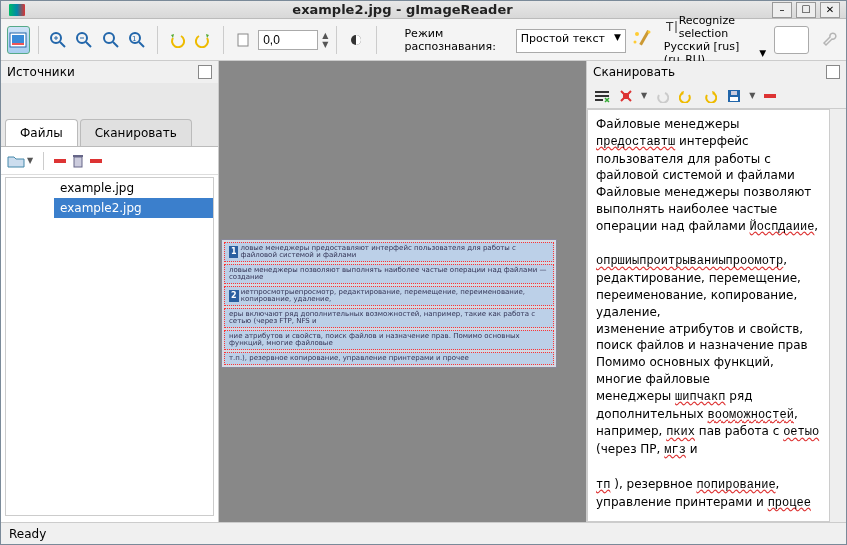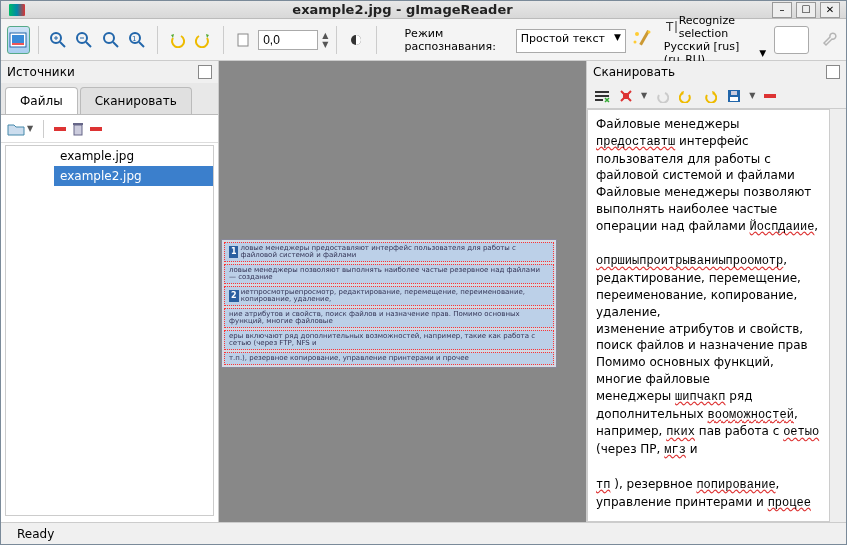--- a/index.html
+++ b/index.html
@@ -18,40 +18,40 @@
 .recog-block { display:flex; font-size:11px; margin-left:20px; }
 .recog-select { border:1px solid #aaa; background:#fff; padding:2px 4px; width:130px; display:flex; justify-content:space-between; margin-top:2px; }
 .recog-lang { display:flex; flex-direction:column; font-size:11px; margin-left:4px; }
 .recog-lang .row { display:flex; align-items:center; gap:2px; }
 .big-blank { width:44px; height:28px; border:1px solid #aaa; background:#fff; border-radius:3px; margin-left:4px; }
 .body { flex:1; display:flex; overflow:hidden; }
 .panel-l { width:218px; border-right:1px solid #ccc; display:flex; flex-direction:column; background:#f0f0f0;justify-content:flex-end; }
 .panel-header { height:22px; display:flex; align-items:center; justify-content:space-between; padding:0 6px; font-size:12px; }
 .pin { width:14px; height:14px; border:1px solid #888; background:#fff; cursor:pointer; }
 .tabs { display:flex; border-bottom:1px solid #bbb; background:#e8e8e8; padding-top:4px; padding-left:4px; gap:2px; }
-.tab { padding:6px 14px; border:1px solid #bbb; border-bottom:none; background:#e0e0e0; border-radius:4px 4px 0 0; cursor:pointer; font-size:12px; }
+.tab { padding:6px 14px; border:1px solid #bbb; border-bottom:none; background:#e0e0e0; border-radius:4px 4px 0 0; cursor:pointer; font-size:12px;margin-top:32px; }
 .tab.active { background:#fff; }
 .filebar { height:28px; display:flex; align-items:center; gap:6px; padding:0 6px; background:#fff; border-bottom:1px solid #ddd; }
 .filebar .combo { display:flex; align-items:center; gap:2px; }
 .filebar svg { display:block; }
 .filelist { flex:1; background:#fff; border:1px solid #ccc; margin:2px 4px 6px 4px; overflow:auto;padding-left:48px; }
 .fileitem { padding:3px 6px; font-size:12px; cursor:pointer; }
 .fileitem.selected { background:#3b7fcc; color:#fff; }
 .center { flex:1; background:#888; position:relative; overflow:hidden; }
 .docimg { position:absolute; left:2px; top:178px; width:336px; background:#d5dae4; border:1px solid #889; }
 .docline { padding:2px 4px; font-size:7px; color:#335; background:#bcd0e8; border:1px dotted #f33; margin:2px; display:flex; align-items:center; gap:2px; line-height:1; }
 .docline .num { background:#2a5fa0; color:#fff; width:12px; height:12px; display:inline-flex; align-items:center; justify-content:center; font-size:8px; font-weight:bold; }
 .panel-r { width:260px; border-left:1px solid #ccc; display:flex; flex-direction:column; background:#f0f0f0; }
 .resbar { height:26px; display:flex; align-items:center; gap:6px; padding:0 6px; background:#f0f0f0; border-bottom:1px solid #ccc; }
 .resbar .ibtn { width:18px; height:18px; display:flex; align-items:center; justify-content:center; cursor:pointer; }
 .resbar .ibtn.dis { opacity:0.35; cursor:default; }
 .restext { flex:1; background:#fff; padding:6px 8px; font-size:12px; line-height:1.4; overflow:auto; border:1px solid #ccc; margin:0; }
 .restext .sq { text-decoration: underline wavy #d33; text-decoration-skip-ink: none; font-family: Liberation Mono, monospace; }
 .scrollbar { width:16px; background:#eee; }
-.statusbar { height:22px; border-top:1px solid #ccc; display:flex; align-items:center; padding:0 16px; font-size:12px; background:#f0f0f0; }
+.statusbar { height:22px; border-top:1px solid #ccc; display:flex; align-items:center; padding:0 8px; font-size:12px; background:#f0f0f0; }
 .magnifier { width:16px; height:16px; }
 </style>
 </head>
 <body>
 
 <div class="window">
   <div class="titlebar">
     <div class="appicon"></div>
     <div class="title">example2.jpg - gImageReader</div>
     <div class="wbtns">
@@ -207,31 +207,31 @@
       </div>
     </div>
 
     <div class="center">
       <div class="docimg" id="docimg">
           <div class="docline">
             <span class="num">1</span>
             <span>ловые менеджеры предоставляют интерфейс пользователя для работы с файловой системой и файлами</span>
           </div>
           <div class="docline">
-            <span>ловые менеджеры позволяют выполнять наиболее частые резервное над файлами — создание</span>
+            <span>ловые менеджеры позволяют выполнять наиболее частые операции над файлами — создание</span>
           </div>
           <div class="docline">
             <span class="num">2</span>
             <span>иетпросмотрыепросмотр, редактирование, перемещение, переименование, копирование, удаление,</span>
           </div>
           <div class="docline">
+            <span>еры включают ряд дополнительных возможностей, например, такие как работа с сетью (через FTP, NFS и</span>
+          </div>
+          <div class="docline">
             <span>ние атрибутов и свойств, поиск файлов и назначение прав. Помимо основных функций, многие файловые</span>
-          </div>
-          <div class="docline">
-            <span>еры включают ряд дополнительных возможностей, например, такие как работа с сетью (через FTP, NFS и</span>
           </div>
           <div class="docline">
             <span>т.п.), резервное копирование, управление принтерами и прочее</span>
           </div>
         </div>
     </div>
 
     <div class="panel-r">
       <div class="panel-header">
         <span>Сканировать</span>

